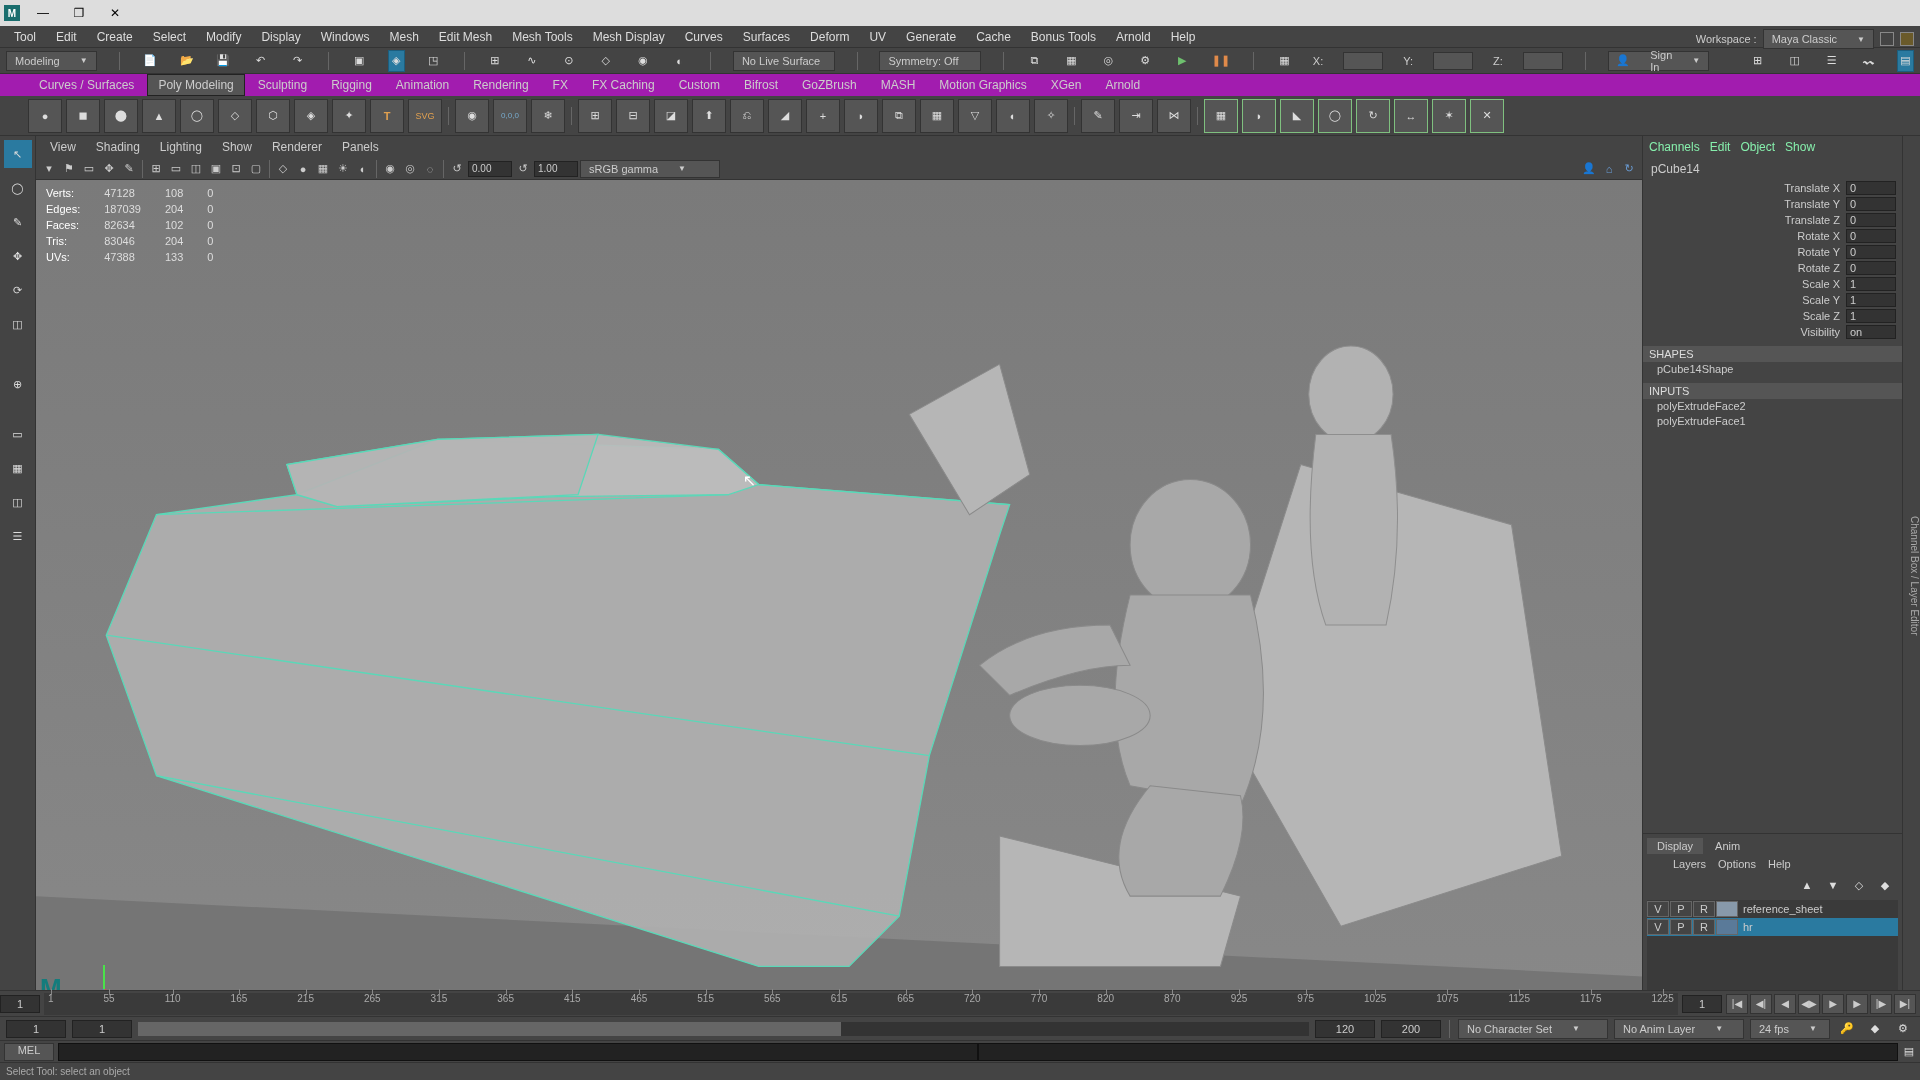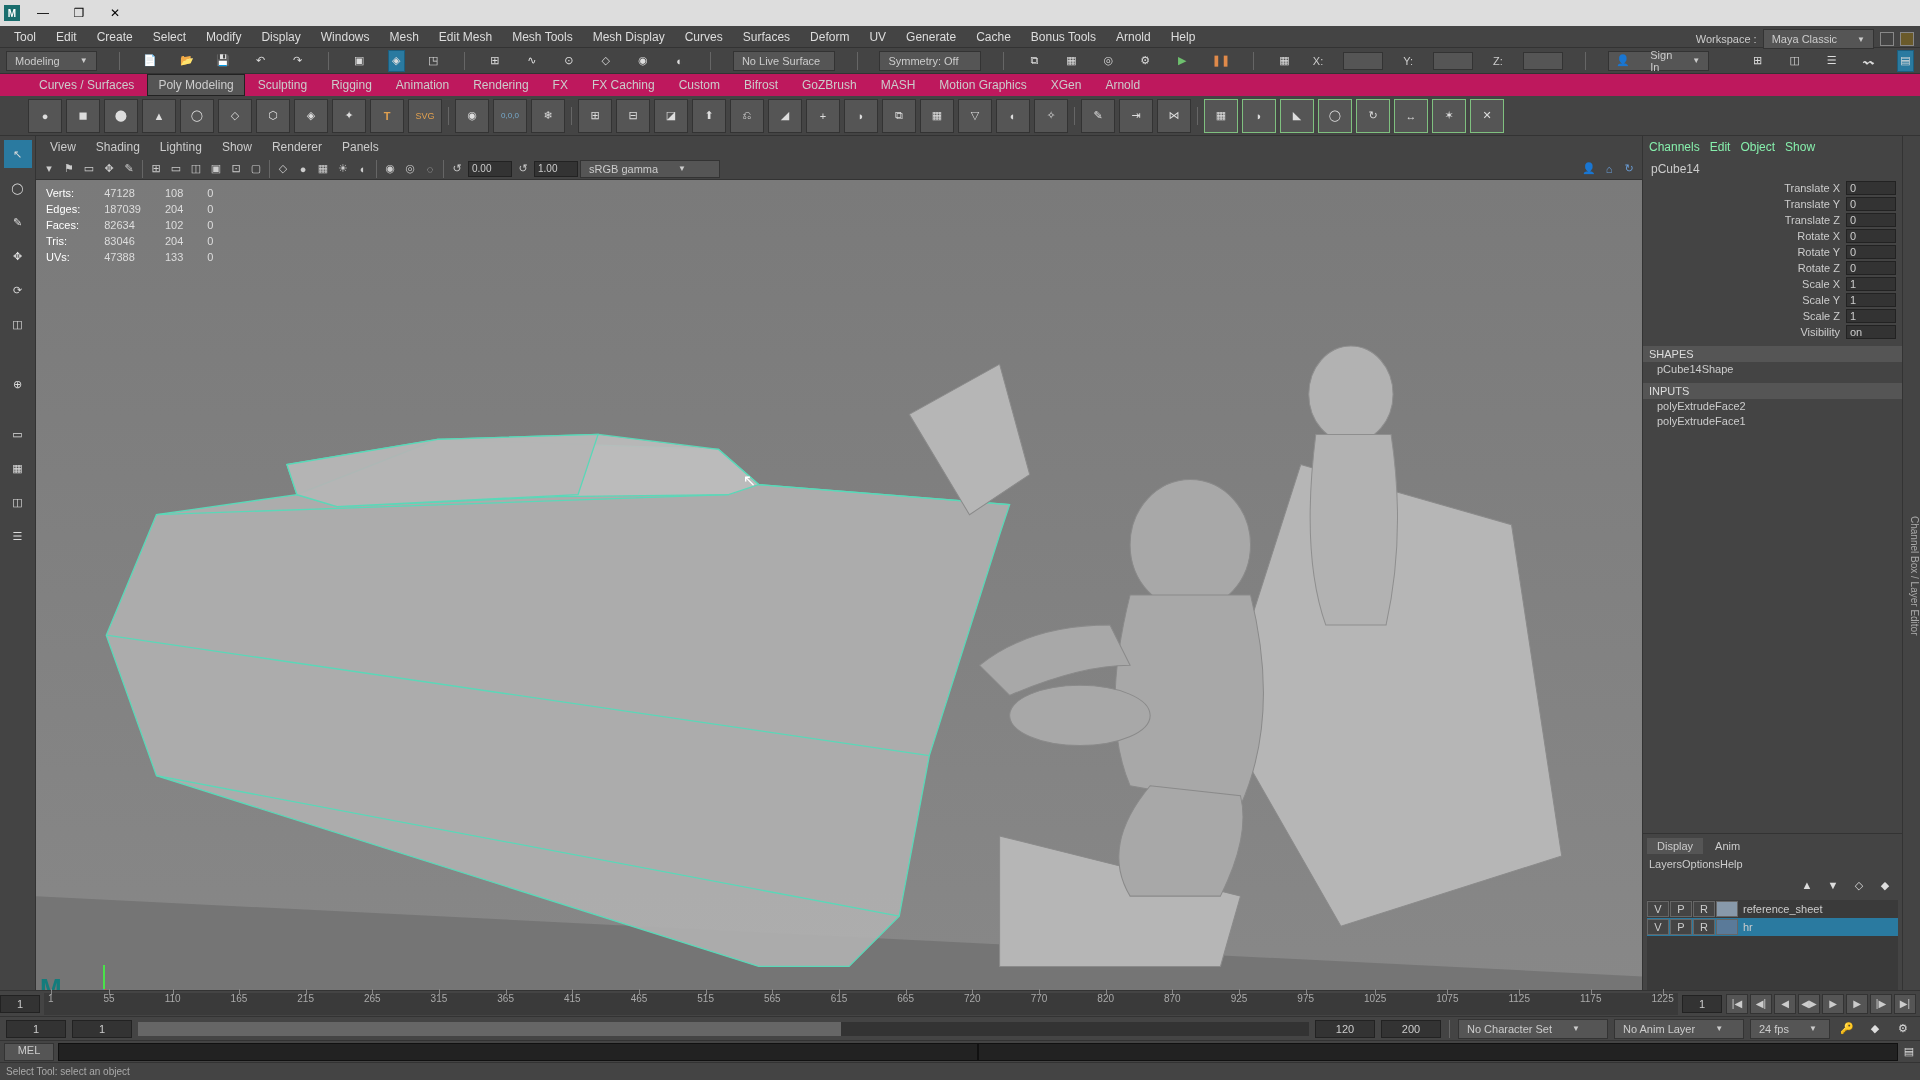--- a/index.html
+++ b/index.html
@@ -12,21 +12,21 @@
   .menubar { height:22px; background:#444; display:flex; align-items:center; padding:0 6px; gap:4px; border-bottom:1px solid #333;}
   .menubar .mi { padding:2px 8px; color:#ddd; font-size:12px;}
   .wsrow { position:absolute; right:6px; top:28px; display:flex; align-items:center; gap:6px; height:22px;}
   .wsrow .sq { width:14px; height:14px; border:1px solid #888;}
   .statusline { height:26px; background:#444; display:flex; align-items:center; gap:20px; padding:0 6px; border-bottom:1px solid #333;}
   .dd { background:#555; border:1px solid #333; padding:2px 8px; display:flex; align-items:center; gap:20px; height:20px;}
   .dd .tri { font-size:8px; color:#ccc;}
   .iconbtn { width:22px; height:22px; display:flex; align-items:center; justify-content:center; color:#ddd; border:1px solid transparent; }
   .iconbtn.active { background:#2a7aa0; border:1px solid #1c5e7e;}
   .vsep{ width:1px; height:18px; background:#666; margin:0 2px;}
-  .shelftabs { height:22px; background:#be185d; display:flex; align-items:center; padding-left:28px; gap:2px;}
+  .shelftabs { height:22px; background:#a21caf; display:flex; align-items:center; padding-left:28px; gap:2px;}
   .shelftab { padding:3px 10px; color:#ccc; border:1px solid transparent; font-size:12px;}
   .shelftab.active { background:#555; border:1px solid #222;}
   .shelfrow { height:40px; background:#444; display:flex; align-items:center; padding-left:28px; gap:4px; border-bottom:1px solid #333;}
   .shelfbtn { width:34px; height:34px; background:#555; border:1px solid #333; display:flex; align-items:center; justify-content:center; color:#ddd;}
   .shelfbtn.bordered{border:1px solid #7fc07f;}
   .body { position:absolute; top:136px; left:0; right:0; bottom:70px; display:flex;}
   .toolcol { width:36px; background:#444; display:flex; flex-direction:column; align-items:center; padding-top:4px; gap:6px; border-right:1px solid #333;}
   .toolcol .tbtn { width:28px; height:28px; display:flex; align-items:center; justify-content:center; color:#ddd;}
   .toolcol .tbtn.sel{background:#2a7aa0;}
   .viewport-area{ flex:1; display:flex; flex-direction:column;}
@@ -51,21 +51,21 @@
   .attrrow{display:flex; justify-content:flex-end; align-items:center; gap:6px; height:16px;}
   .attrrow .alab{font-size:11px; color:#ccc;}
   .attrrow .aval{width:50px; background:#333; border:1px solid #222; font-size:11px; padding:0 3px; color:#ccc; height:14px;}
   .sectionhdr{background:#555; padding:2px 6px; margin-top:6px; font-size:11px; color:#ddd;}
   .indent{padding-left:14px; font-size:11px; color:#ccc; line-height:15px;}
   .rtvert { width:18px; background:#444; border-left:1px solid #333; display:flex; flex-direction:column; align-items:center; padding-top:6px; gap:8px; color:#aaa; font-size:10px; writing-mode:vertical-rl;}
   .layerpanel{border-top:1px solid #333; padding:2px 0;}
   .lptabs{display:flex; gap:2px; padding:2px 4px;}
   .lptab{padding:2px 10px; font-size:11px;}
   .lptab.active{background:#555;}
-  .lpmenu{display:flex; padding:2px 6px; font-size:11px;}
+  .lpmenu{display:flex; gap:12px; padding:2px 6px; font-size:11px;margin-left:24px;}
   .layertoolbar{display:flex; justify-content:flex-end; gap:4px; padding:2px 6px;}
   .layerrow{display:flex; align-items:center; height:18px; font-size:11px;}
   .layerrow.sel{background:#2a7aa0;}
   .layerrow .cell{width:22px; height:16px; border:1px solid #666; display:flex; align-items:center; justify-content:center; margin-right:1px; background:#444;}
   .layerrow .swatch{width:22px; height:16px; border:1px solid #666; margin-right:1px;}
   .layerrow .layname{padding-left:4px;}
   .layerlist{background:#3a3a3a; min-height:90px; margin:2px 4px;}
   .scrollh{height:14px; background:#3a3a3a; margin:2px 4px; position:relative;}
   .scrollh .thumb{position:absolute; left:0; width:120px; height:10px; top:2px; background:#666;}
   

